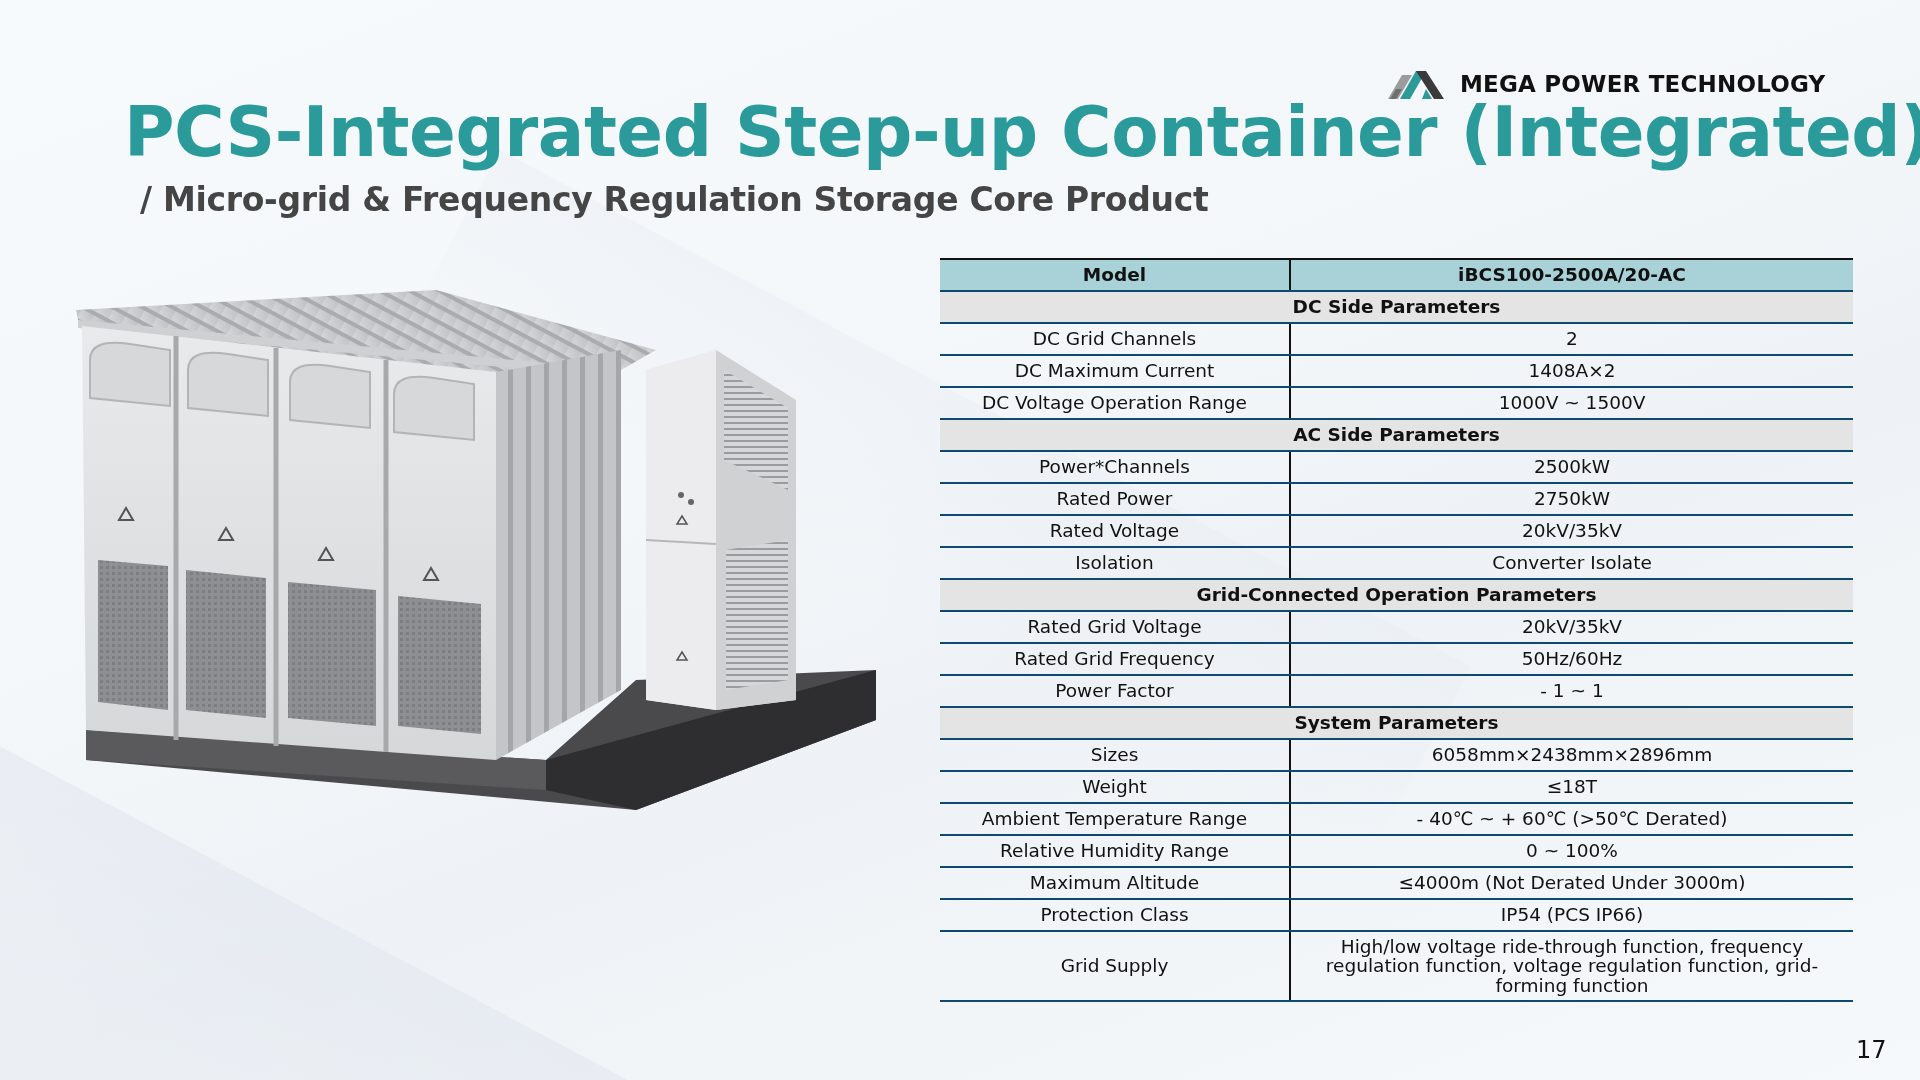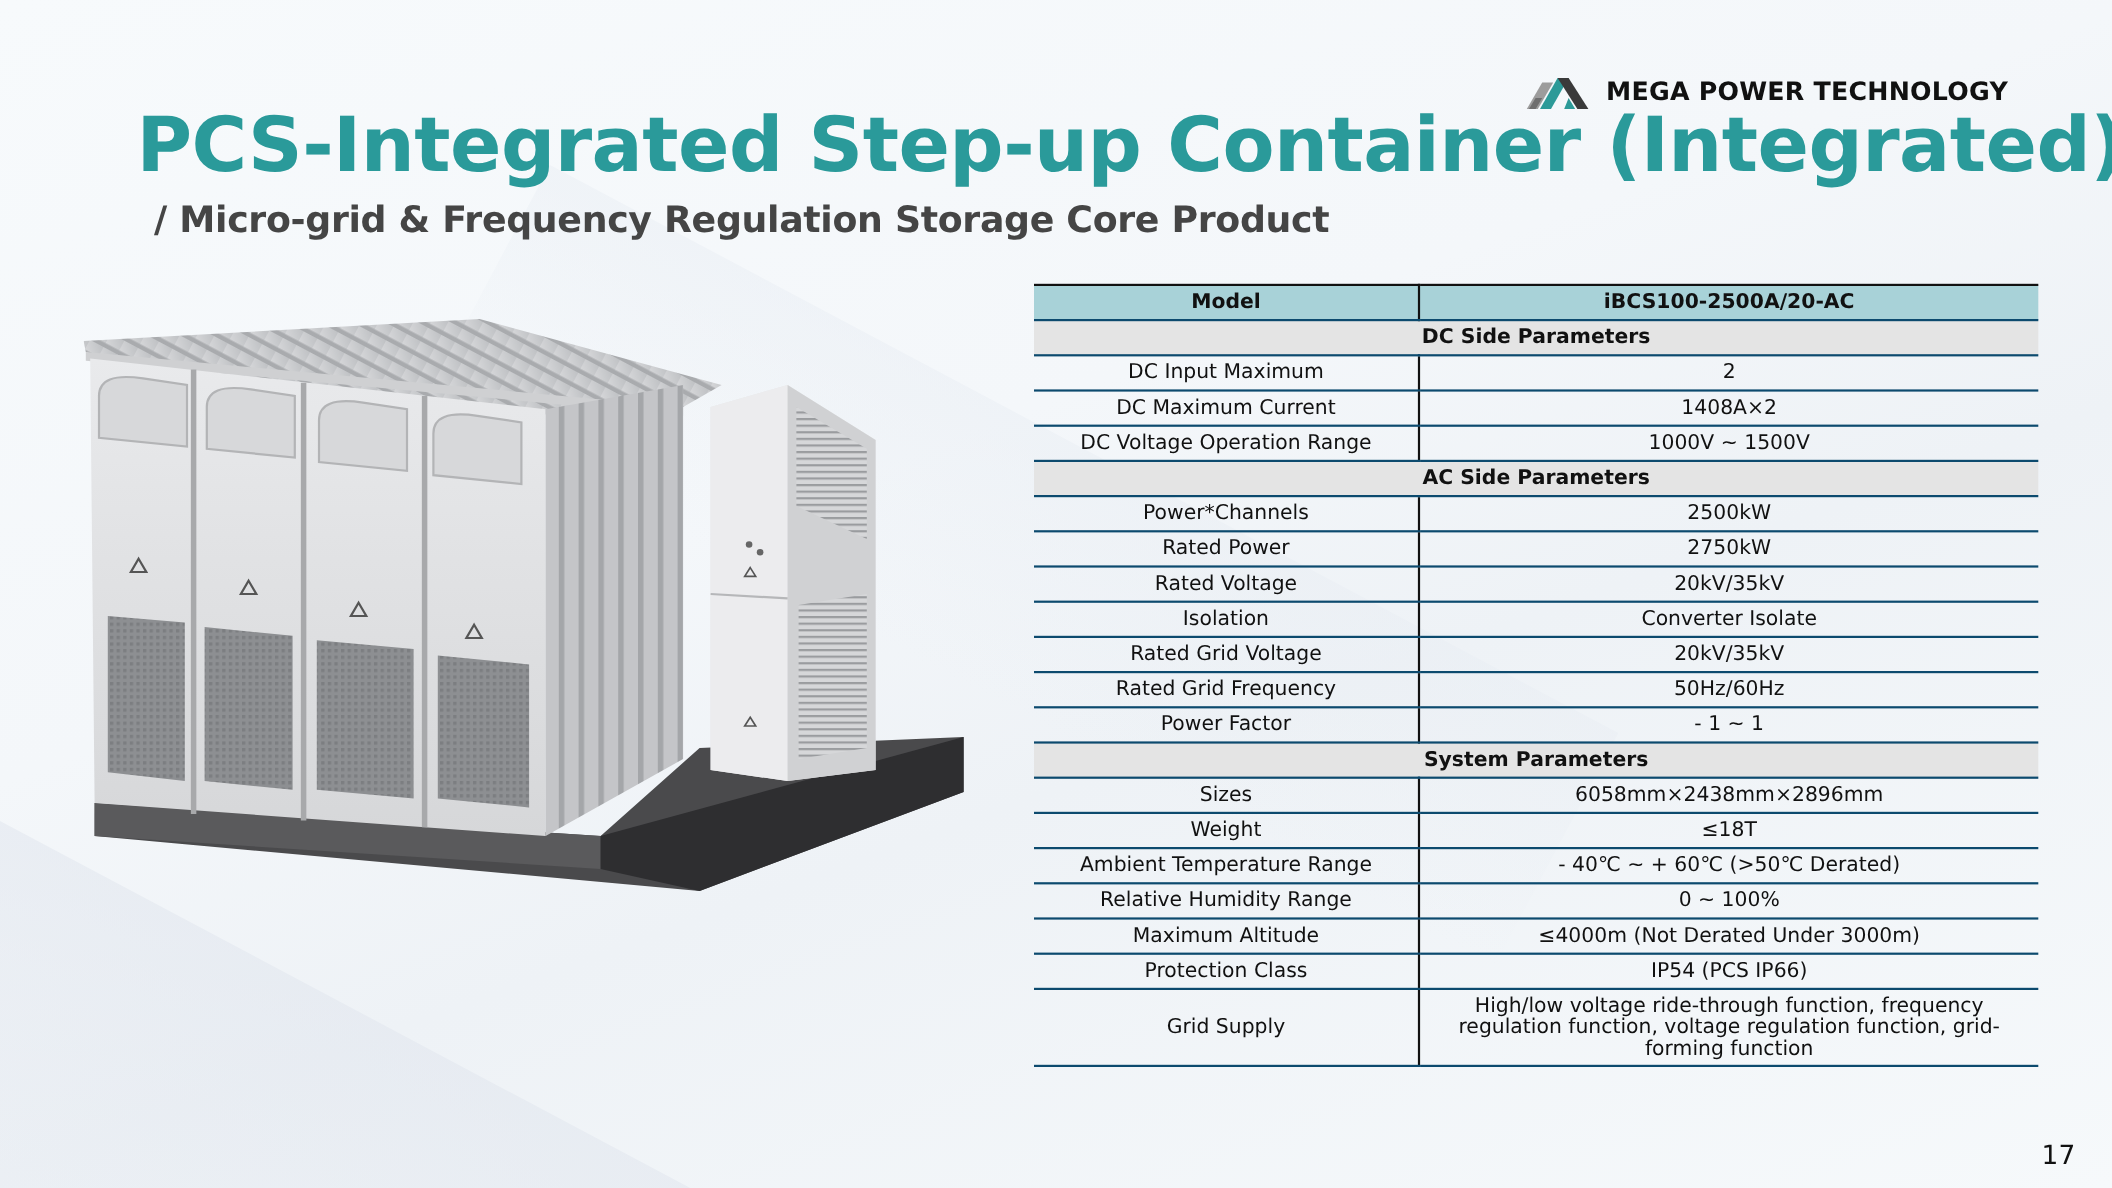--- a/index.html
+++ b/index.html
@@ -168,21 +168,21 @@
   <tbody>
       <tr class="head">
     <th class="sep">Model</th>
     <th>iBCS100-2500A/20-AC</th>
   </tr>
 
   <tr class="section">
     <td colspan="2">DC Side Parameters</td>
   </tr>
   <tr>
-    <td class="sep">DC Input Maximum</td>
+    <td class="sep">DC Grid Channels</td>
     <td>2</td>
   </tr>
   <tr>
     <td class="sep">DC Maximum Current</td>
     <td>1408A×2</td>
   </tr>
   <tr>
     <td class="sep">DC Voltage Operation Range</td>
     <td>1000V ~ 1500V</td>
   </tr>
@@ -200,20 +200,23 @@
   </tr>
   <tr>
     <td class="sep">Rated Voltage</td>
     <td>20kV/35kV</td>
   </tr>
   <tr>
     <td class="sep">Isolation</td>
     <td>Converter Isolate</td>
   </tr>
 
+  <tr class="section">
+    <td colspan="2">Grid-Connected Operation Parameters</td>
+  </tr>
   <tr>
     <td class="sep">Rated Grid Voltage</td>
     <td>20kV/35kV</td>
   </tr>
   <tr>
     <td class="sep">Rated Grid Frequency</td>
     <td>50Hz/60Hz</td>
   </tr>
   <tr>
     <td class="sep">Power Factor</td>

